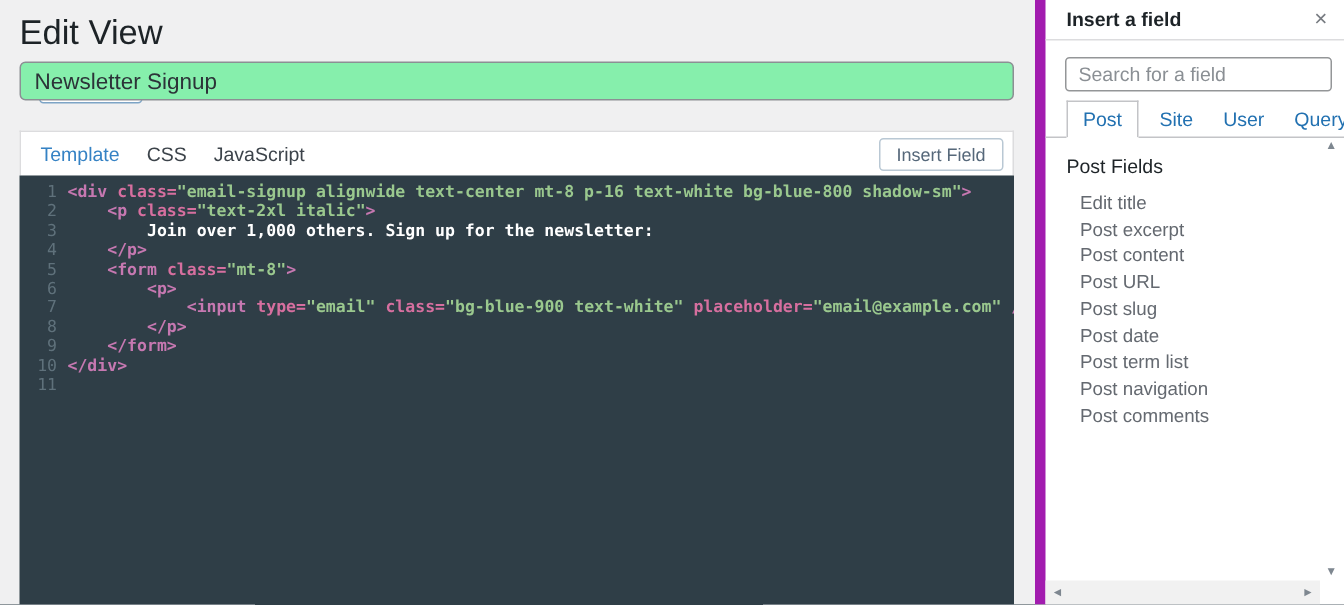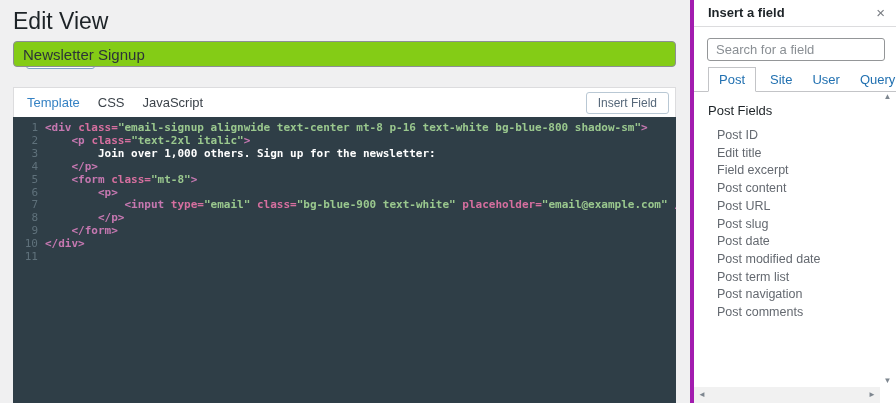--- a/index.html
+++ b/index.html
@@ -15,21 +15,21 @@
   .header-row { position:absolute; left:0; top:8px; display:flex; align-items:center; gap:10px;flex-direction:column; }
   .page-title { font-size:23px; font-weight:400; color:#1d2327; line-height:27px; }
   .add-new-btn {
     font-family:"Liberation Sans", sans-serif;
     font-size:12px; color:#2271b1; background:#fff;
     border:1px solid #7da4c6; border-radius:3px;
     padding:3px 9px; cursor:pointer; margin-top:2px;
   }
   .title-input {
     position:absolute; left:0; top:41px; width:663px; height:26px;
-    border:1px solid #8c8f94; border-radius:4px; background:#84cc16;
+    border:1px solid #8c8f94; border-radius:4px; background:#86efac;
     font-family:"Liberation Sans", sans-serif; font-size:15px; color:#2c3338;
     padding:0 9px;
   }
   .editor-card { position:absolute; left:0; top:87px; width:663px; height:316px; }
   .editor-toolbar {
     position:relative; height:30px; background:#fff;
     border:1px solid #dcdcde; border-bottom:none;
     display:flex; align-items:center; padding-left:13px; gap:18px;
   }
   .editor-tab { font-size:13px; cursor:pointer; color:#3c434a; }
@@ -48,21 +48,21 @@
     padding-top:5px; cursor:text;
   }
   .code-line { white-space:pre; }
   .gutter {
     display:inline-block; width:25px; text-align:right; margin-right:7px;
     font-weight:normal;
   }
   
   .sidebar {
     position:absolute; left:690px; top:0; width:206px; height:403px;
-    background:#fff; border-left:4px solid #a21caf;
+    background:#fff; border-left:7px solid #a21caf;
   }
   .sb-header {
     position:relative; height:27px; line-height:26px;
     border-bottom:1px solid #dcdcde; padding:0 14px;
     font-size:13px; font-weight:bold; color:#1d2327;
   }
   .sb-close {
     position:absolute; right:11px; top:0; line-height:25px;
     font-size:15px; color:#787c82; cursor:pointer; font-weight:normal;
   }
@@ -149,28 +149,26 @@
   <div class="sb-tabs" id="sidebar-tabs">
       <span class="sb-tab active">Post</span>
       <span class="sb-tab">Site</span>
       <span class="sb-tab">User</span>
       <span class="sb-tab">Query</span>
     </div>
 
   <div class="sb-fields">
     <div class="sb-fields-heading">Post Fields</div>
     <ul class="sb-field-list" id="fields-list">
-        <li class="sb-field-item">Post ID</li>
         <li class="sb-field-item">Edit title</li>
-        <li class="sb-field-item">Field excerpt</li>
+        <li class="sb-field-item">Post excerpt</li>
         <li class="sb-field-item">Post content</li>
         <li class="sb-field-item">Post URL</li>
         <li class="sb-field-item">Post slug</li>
         <li class="sb-field-item">Post date</li>
-        <li class="sb-field-item">Post modified date</li>
         <li class="sb-field-item">Post term list</li>
         <li class="sb-field-item">Post navigation</li>
         <li class="sb-field-item">Post comments</li>
       </ul>
   </div>
 
   <div class="vscrollbar">
     <span class="scroll-arrow">▲</span>
     <span class="scroll-arrow">▼</span>
   </div>

